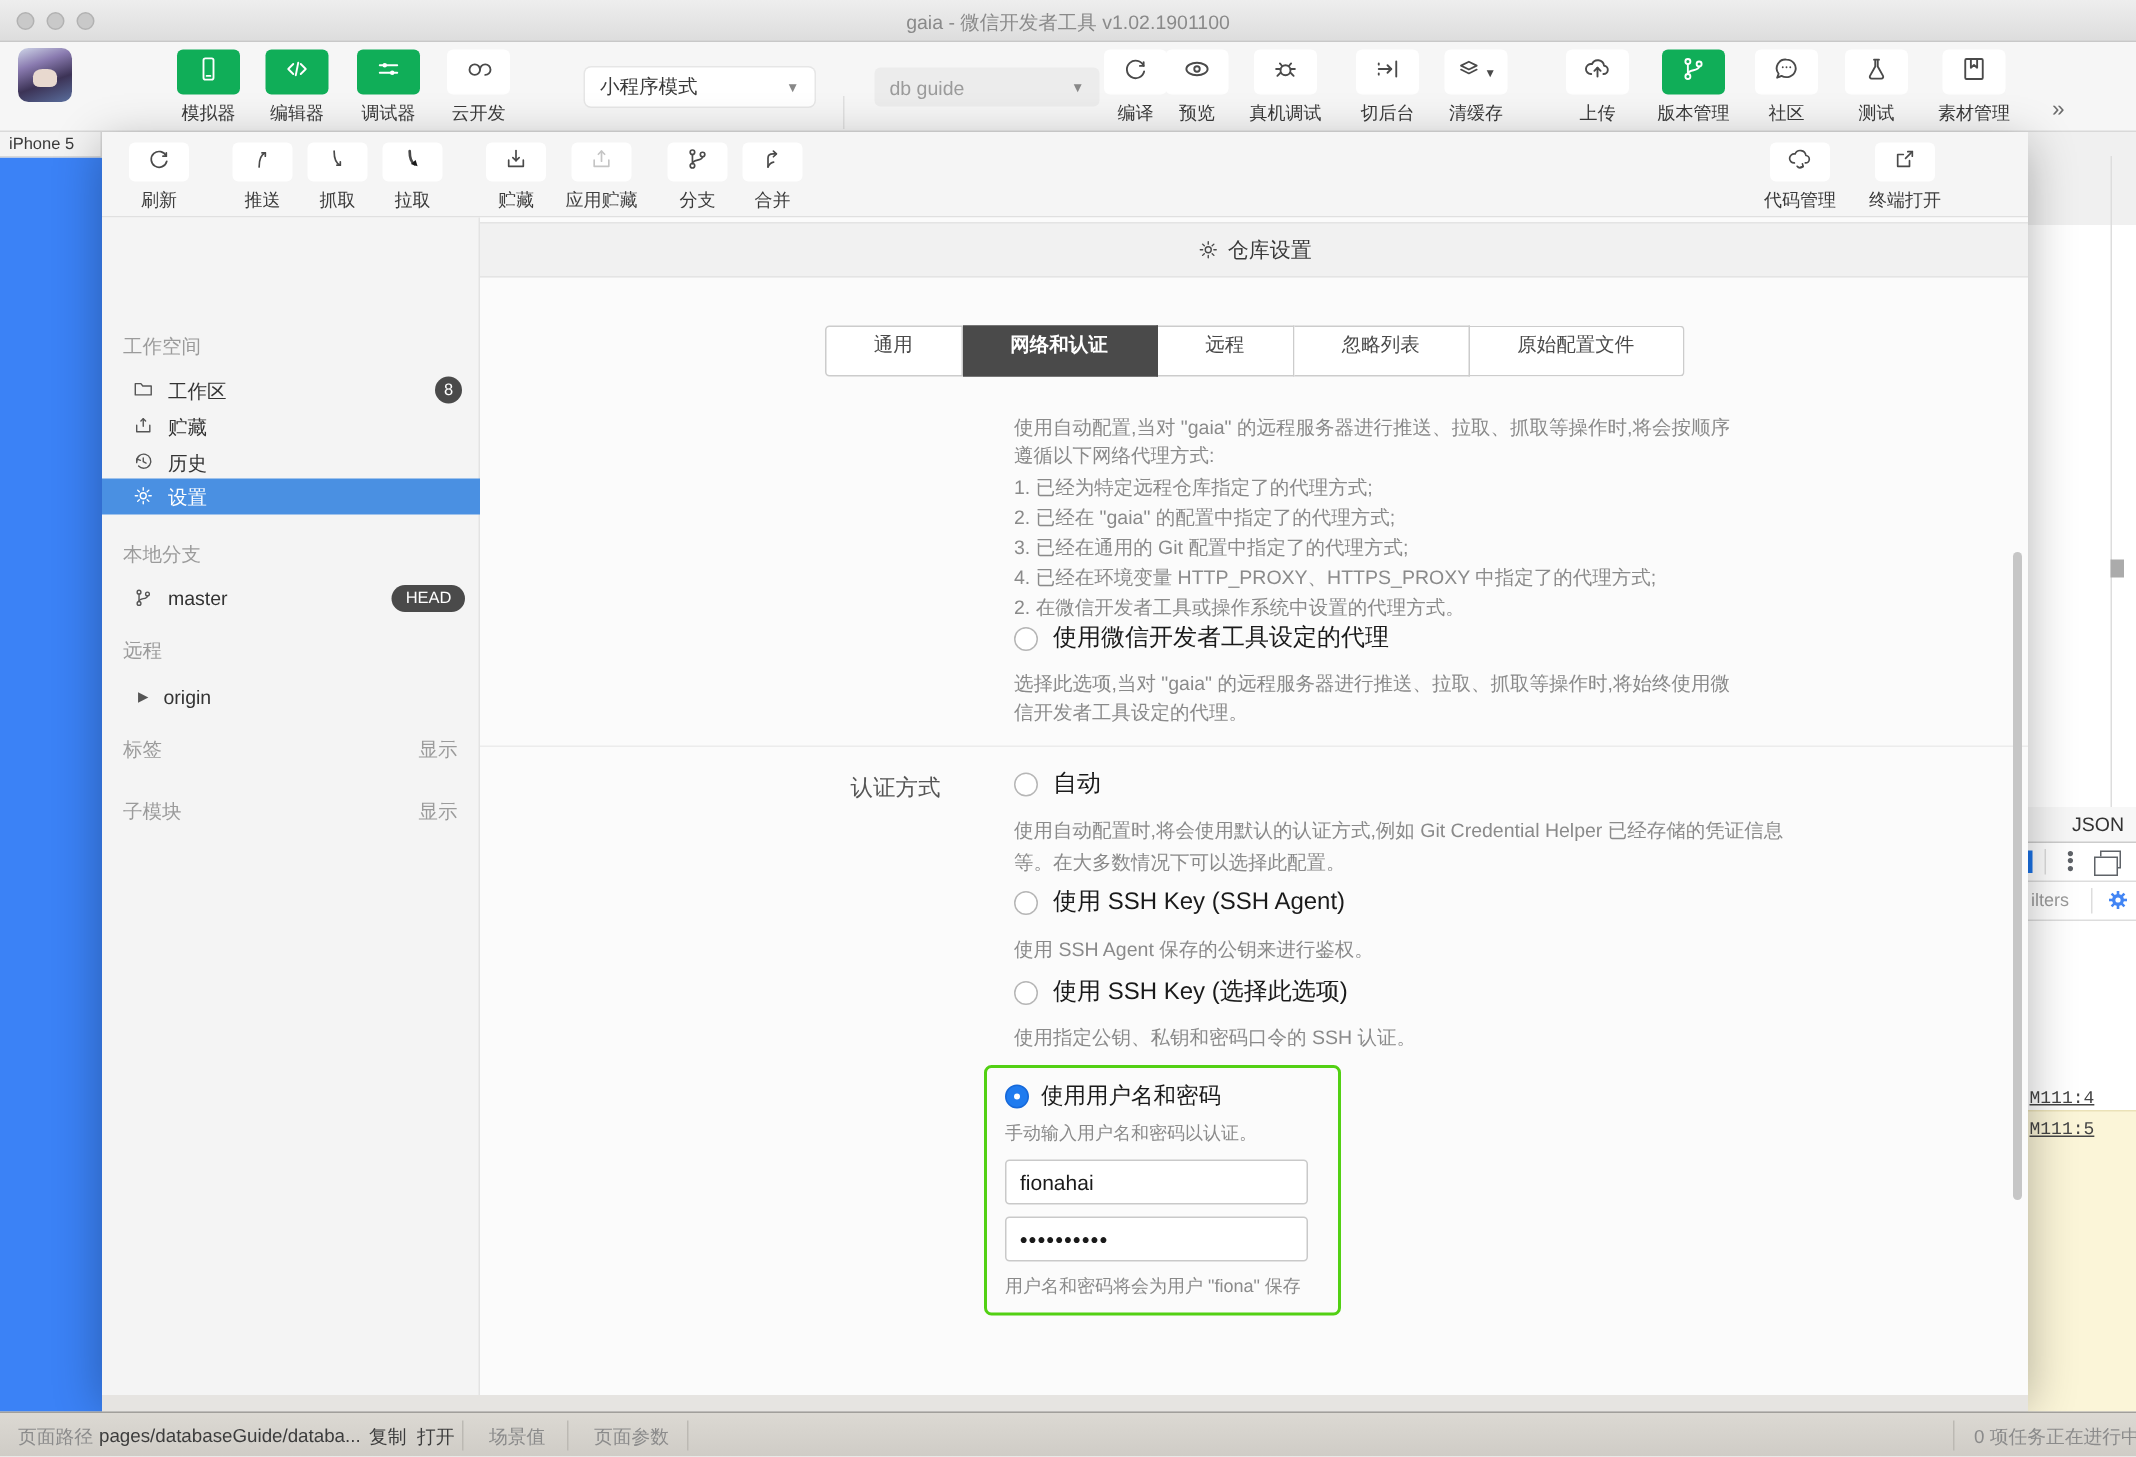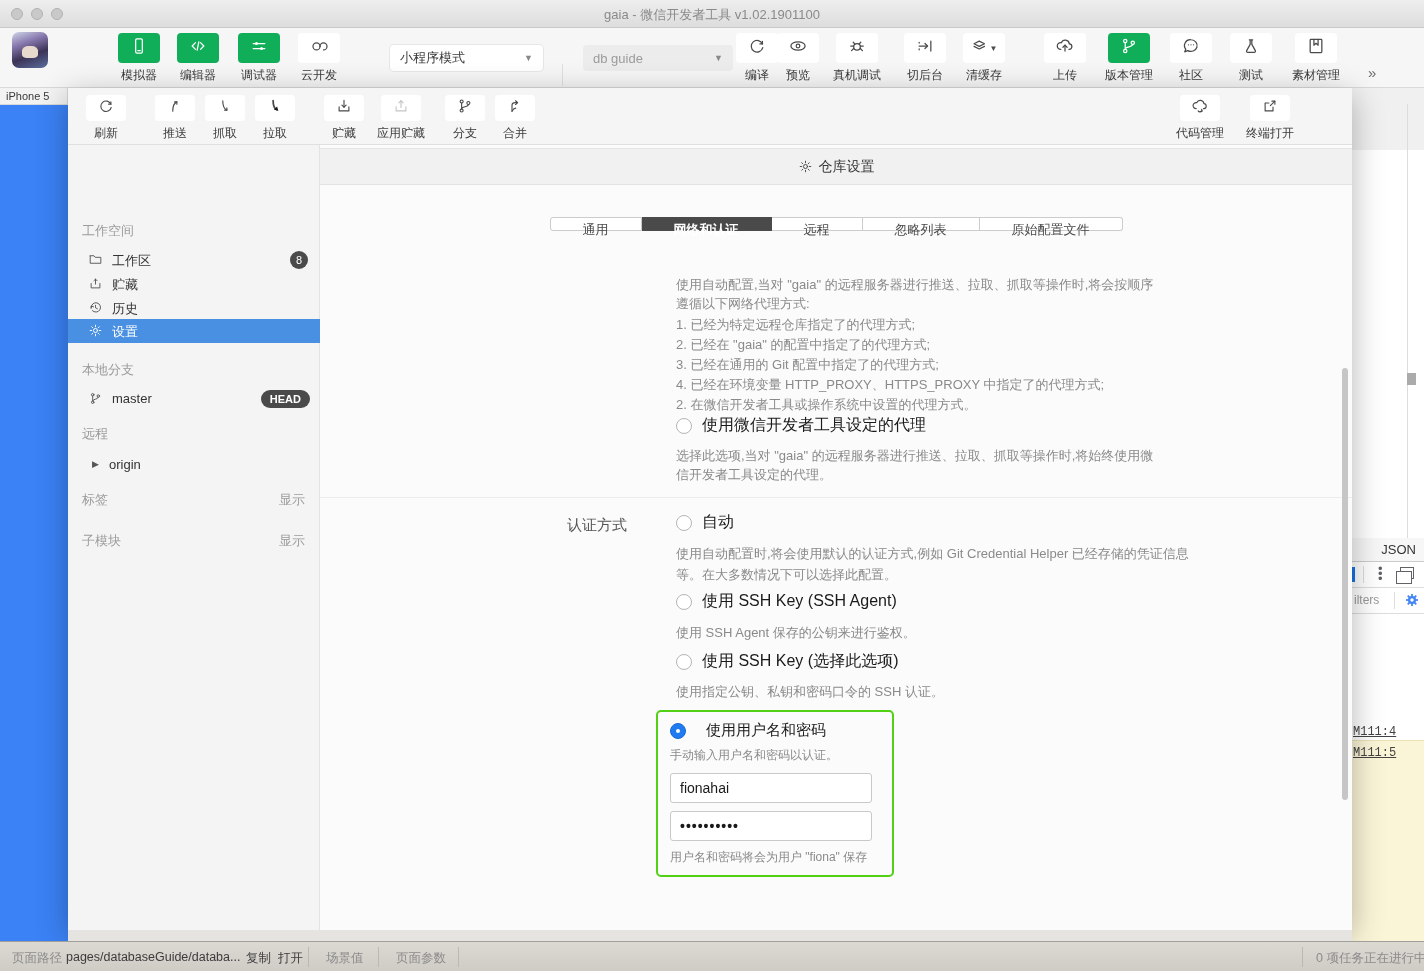--- a/index.html
+++ b/index.html
@@ -81,47 +81,47 @@
     border-right:1px solid #e3e3e3; }
   .sb-header { position:absolute; left:14px; font-size:13px; color:#9b9b9b; }
   .sb-row { position:absolute; left:0; width:252px; height:24px; font-size:13px; color:#333; }
   .sb-row .sb-icon { position:absolute; left:20px; top:4px; width:16px; height:16px; }
   .sb-row .sb-label { position:absolute; left:44px; top:4px; }
   .sb-row.selected { background:#4a90e2; color:#fff; }
   .sb-row.selected svg.ic { stroke:#fff; }
   .sb-badge { position:absolute; right:12px; top:3px; min-width:18px; height:18px; border-radius:9px;
     background:#4a4a4a; color:#fff; font-size:11px; text-align:center; line-height:18px; padding:0 4px; }
   .sb-pill { position:absolute; right:10px; top:3px; height:18px; border-radius:9px;
-    background:#4a4a4a; color:#fff; font-size:11px; font-weight:bold; line-height:18px; padding:0 9px; }
+    background:#4a4a4a; color:#fff; font-size:11px; font-weight:normal; line-height:18px; padding:0 9px; }
   .sb-action { position:absolute; right:14px; font-size:13px; color:#9b9b9b; }
   .sb-row svg.ic { width:15px; height:15px; stroke:#555; }
 
   
   .git-content { position:absolute; left:252px; top:57px; width:1032px; height:785px; background:#fbfbfb; }
   .settings-header { position:absolute; left:0; top:3px; width:1032px; height:37px; background:#f1f1f1;
     border-top:1px solid #e4e4e4; border-bottom:1px solid #e4e4e4;
     display:flex; align-items:center; justify-content:center; font-size:14px; color:#3a3a3a; gap:6px; }
   .seg-tabs { position:absolute; left:0; right:0; top:72px; display:flex; justify-content:center; }
-  .seg-tab { height:14px; line-height:24px; padding:0 32px; font-size:13px; color:#4a4a4a;
+  .seg-tab { height:34px; line-height:24px; padding:0 32px; font-size:13px; color:#4a4a4a;
     background:#fff; border:1px solid #ccc; border-left:none; }
   .seg-tab:first-child { border-left:1px solid #ccc; border-radius:3px 0 0 3px; }
   .seg-tab:last-child { border-radius:0 3px 3px 0; }
   .seg-tab.active { background:#4a4a4a; border-color:#4a4a4a; color:#fff; font-weight:bold; }
   .para { position:absolute; left:356px; width:482px; font-size:13px; line-height:19px; color:#8a8a8a; }
   .radio-row { position:absolute; left:356px; display:flex; align-items:center; gap:10px; }
   .radio { width:16px; height:16px; border-radius:50%; background:#fff; border:1px solid #b6b6b6; flex:0 0 16px; }
   .radio.checked { background:#1f7bef; border-color:#1668d9; position:relative; }
   .radio.checked:after { content:""; position:absolute; left:5px; top:5px; width:4px; height:4px; border-radius:50%; background:#fff; }
   .radio-label { font-size:16px; color:#1a1a1a; }
   .divider { position:absolute; left:0; width:1032px; height:1px; background:#ececec; }
   .auth-label { position:absolute; left:247px; width:80px; font-size:15px; color:#555; }
   .desc { position:absolute; left:356px; width:534px; font-size:13px; line-height:21px; color:#8a8a8a; }
   .green-box { position:absolute; left:336px; top:565px; width:238px; height:167px;
     border:2px solid #52d013; border-radius:5px; background:#fbfbfb; padding:9px 12px; }
-  .gb-title { display:flex; align-items:center; gap:20px; }
+  .gb-title { display:flex; align-items:center; gap:8px; }
   .gb-title .radio-label { font-size:15px; }
   .gb-desc { font-size:12px; color:#8a8a8a; margin-top:7px; }
   .gb-input { width:202px; height:30px; margin-top:9px; border:1px solid #c9c9c9; border-radius:3px;
     background:#fff; font-size:14px; color:#1a1a1a; padding:0 9px; font-family:"Liberation Sans","DejaVu Sans",sans-serif; }
   .gb-input.pwd { letter-spacing:1px; font-weight:bold; margin-top:8px; }
   .gb-note { font-size:12px; color:#8a8a8a; margin-top:8px; white-space:nowrap; }
   .content-scrollbar { position:absolute; left:1022px; top:223px; width:6px; height:432px;
     border-radius:3px; background:#c6c6c6; }
 
   

